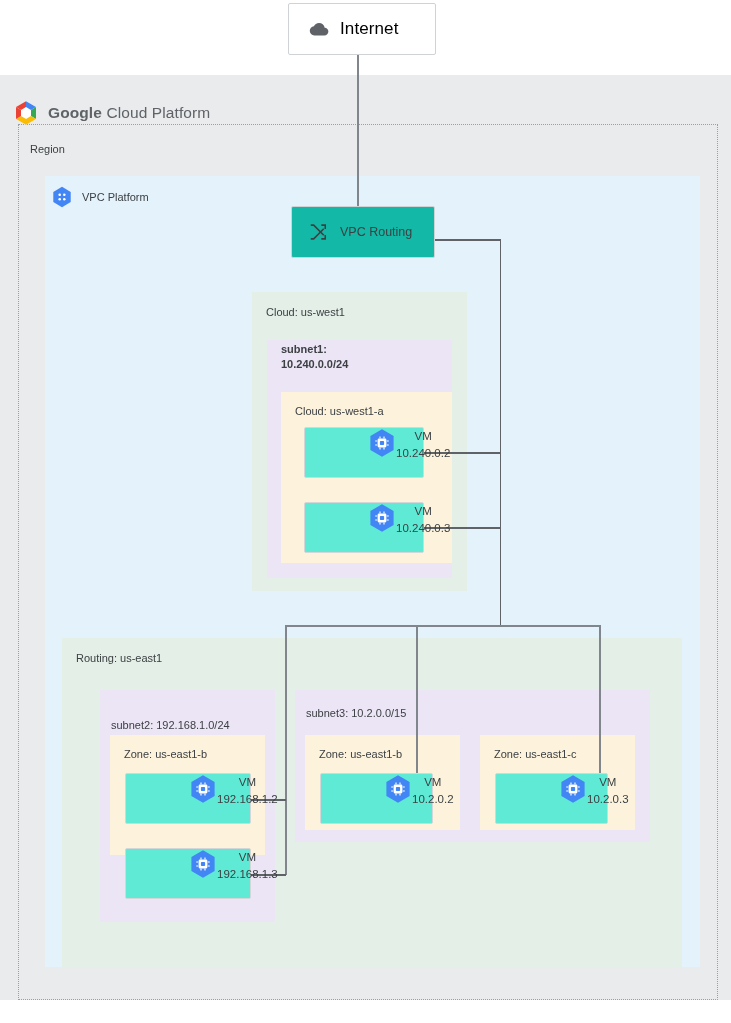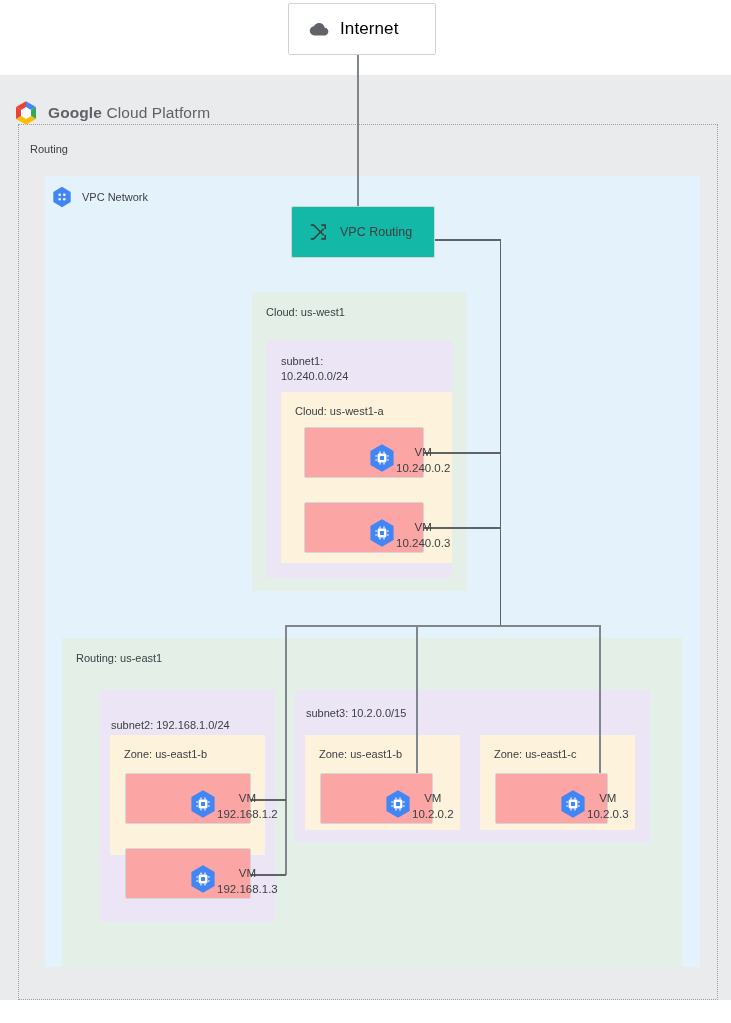--- a/index.html
+++ b/index.html
@@ -117,24 +117,24 @@
     z-index: 5;
   }
   .zone-label {
     position: absolute; left: 14px; top: 13px;
     font-size: 11px; color: #3c4043;
     white-space: nowrap;
   }
 
   
   .vm-box {
-    background: #fca5a5;
+    background: #5eead4;
     border: 1px solid #d4d6d8;
     border-radius: 2px;
-    display: flex; align-items: flex-end;
+    display: flex; align-items: flex-start;
     z-index: 9;
     padding-left: 45px;
   }
   .vm-icon-wrap { margin-left: 18px; flex: 0 0 auto; }
   .vm-text {
     flex: 1 1 auto;
     text-align: center;
     font-size: 11.5px;
     color: #3c4043;
     line-height: 1.45;
@@ -177,34 +177,34 @@
         <path d="M12 24.8 2 19l5-2.9L12 19z" fill="#fbbc05"></path>
         <path d="M2 19V7l5 2.9v6.2z" fill="#ea4335"></path>
         <path d="M2 7 12 1.2V7L7 9.9z" fill="#ea4335"></path>
         <circle cx="12" cy="13" r="3.6" fill="#ffffff"></circle>
       </svg>
     </span>
     <span class="gcp-brand-text"><b>Google</b> <span>Cloud Platform</span></span>
   </div>
 
   <div class="abs project-box"></div>
-  <div class="abs project-label">Routing</div>
+  <div class="abs project-label">Region</div>
 
   <div class="abs vpc-panel"></div>
   <div class="abs vpc-head">
     <span style="display:flex;">
       <svg width="20" height="22" viewBox="0 0 20 22" aria-hidden="true">
         <path d="M10 .8 18.7 5.9v10.2L10 21.2 1.3 16.1V5.9z" fill="#4285f4"></path>
         <rect x="6.4" y="7.4" width="2.6" height="2.6" rx="1.3" fill="#ffffff"></rect>
         <rect x="11" y="7.4" width="2.6" height="2.6" rx="1.3" fill="#ffffff"></rect>
         <rect x="6.4" y="12" width="2.6" height="2.6" rx="1.3" fill="#ffffff"></rect>
         <rect x="11" y="12" width="2.6" height="2.6" rx="1.3" fill="#ffffff"></rect>
       </svg>
     </span>
-    <span class="vpc-head-text">VPC Network</span>
+    <span class="vpc-head-text">VPC Platform</span>
   </div>
 
   <div class="abs routing-box">
     <span style="display:flex;">
       <svg width="22" height="22" viewBox="0 0 24 24" aria-hidden="true">
         <path d="M3 4.5h3.2l11 11" stroke="#3c4043" stroke-width="1.7" fill="none"></path>
         <path d="M3 19.5h3.2l11-11" stroke="#3c4043" stroke-width="1.7" fill="none"></path>
         <path d="M14.5 4.5h4.3v4.3" stroke="#3c4043" stroke-width="1.7" fill="none"></path>
         <path d="M14.5 19.5h4.3v-4.3" stroke="#3c4043" stroke-width="1.7" fill="none"></path>
       </svg>
@@ -225,21 +225,21 @@
   <div class="line-v" style="left:599px; top:625px; height:175px;"></div>
 
   <div class="line-thin-h" style="left:251px; top:799px; width:35px;"></div>
   <div class="line-thin-h" style="left:251px; top:874px; width:35px;"></div>
 
   <div class="abs region-box" style="left:252px; top:292px; width:215px; height:299px;">
     <span class="region-label">Cloud: us-west1</span>
   </div>
 
   <div class="abs subnet-box" style="left:267px; top:340px; width:185px; height:238px;">
-    <span class="subnet-label" style="left:14px; top:14px;">subnet1:
+    <span class="subnet-label" style="left:14px; top:2px;font-weight:bold;">subnet1:
 10.240.0.0/24</span>
   </div>
 
   <div class="abs zone-box" style="left:281px; top:392px; width:171px; height:171px;">
     <span class="zone-label">Cloud: us-west1-a</span>
   </div>
 
   <div class="abs vm-box" style="left:304px; top:427px; width:120px; height:51px;">
     <span class="vm-icon-wrap">
       <svg width="28" height="30" viewBox="0 0 28 30" aria-hidden="true">

